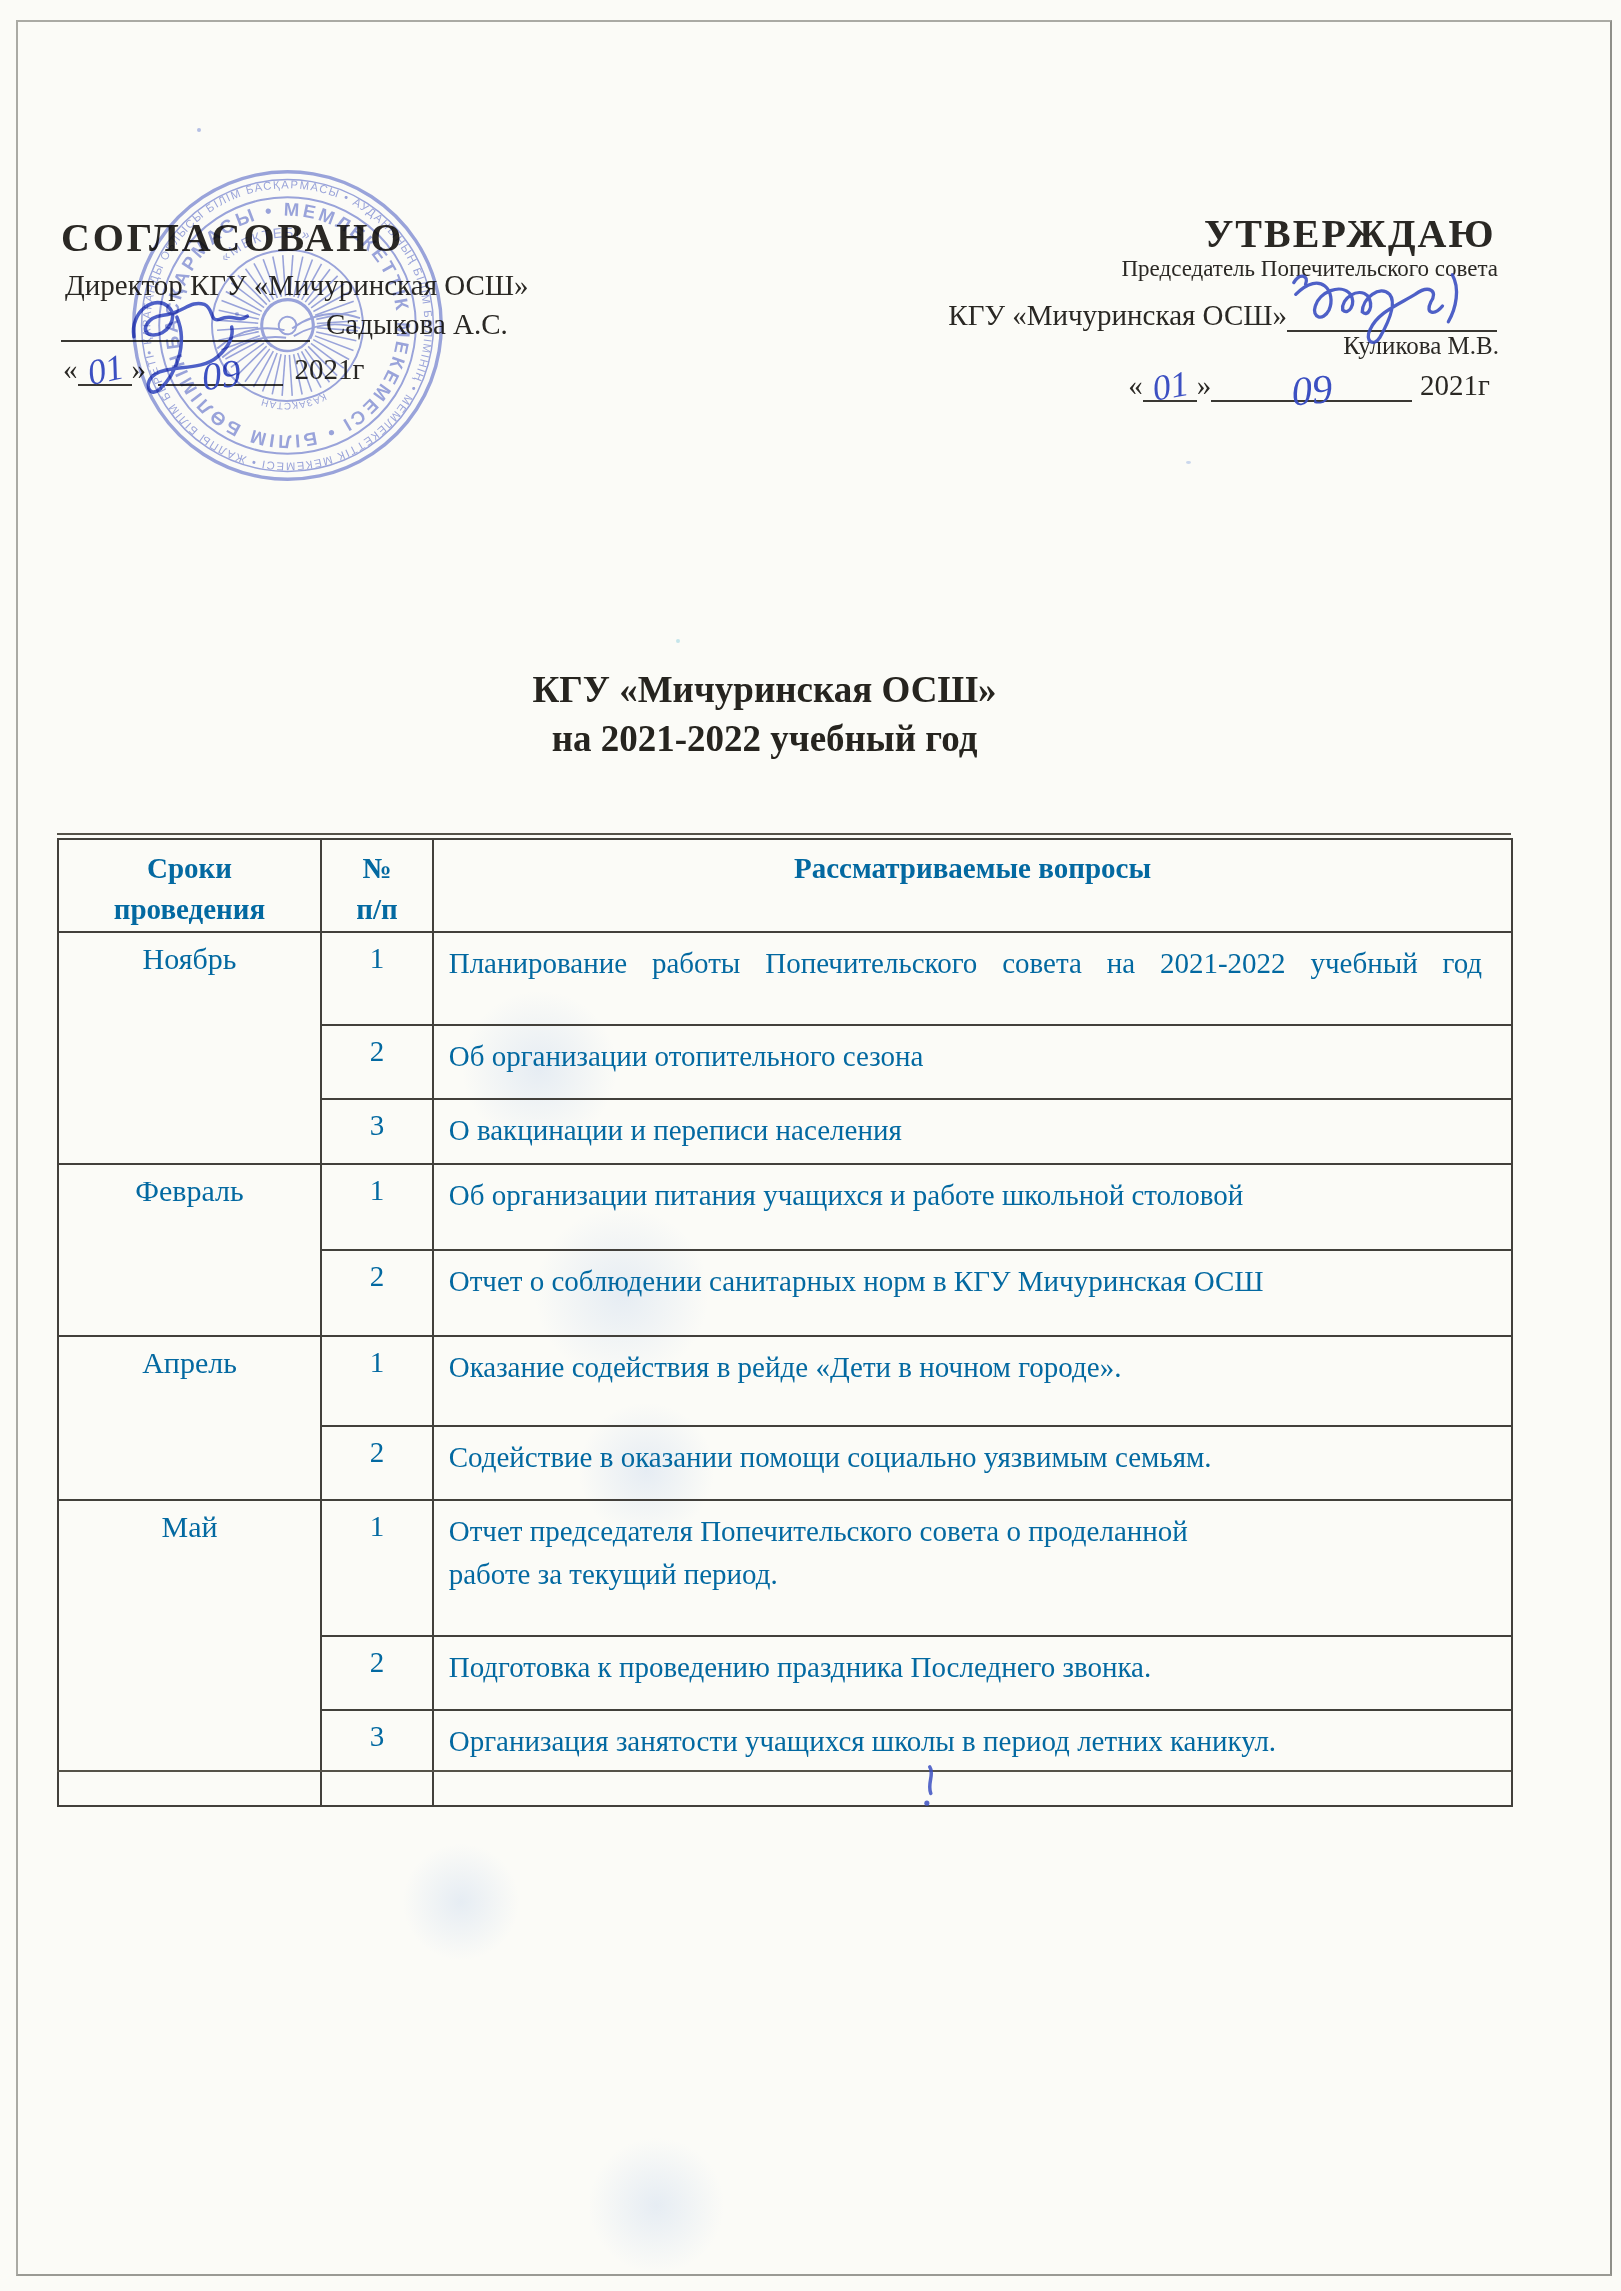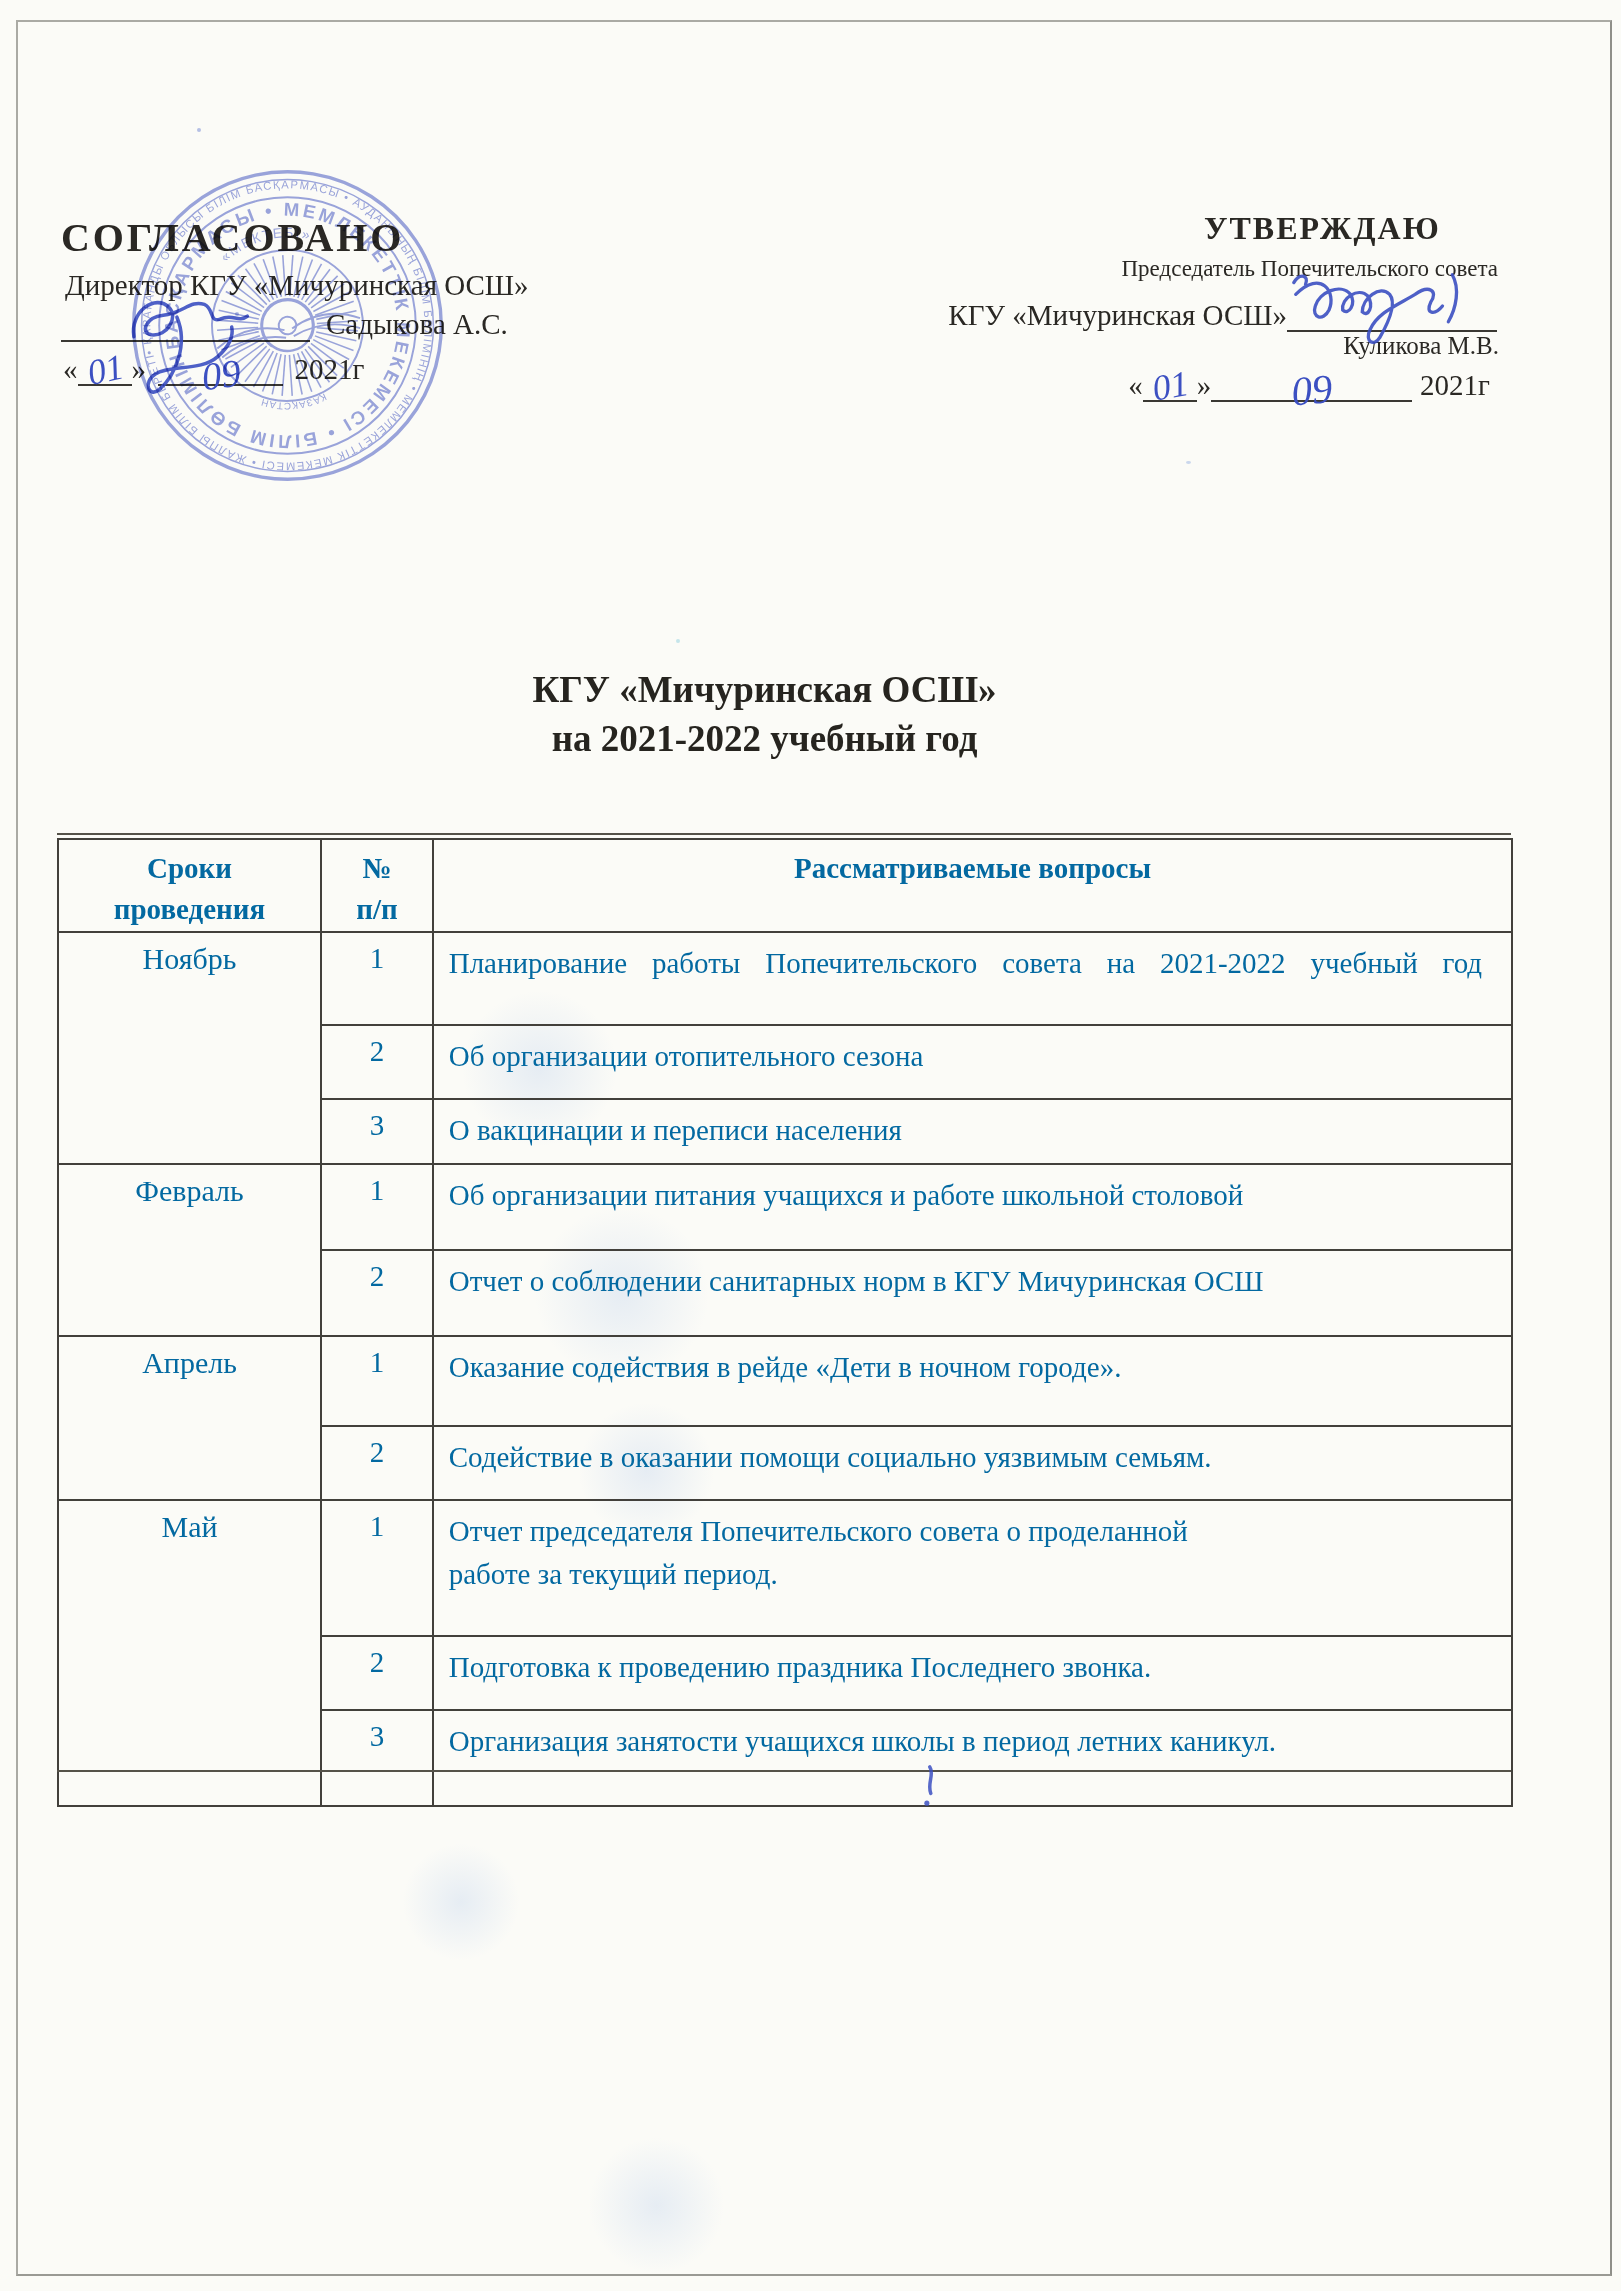--- a/index.html
+++ b/index.html
@@ -24,21 +24,21 @@
     background:radial-gradient(circle, rgba(145,178,228,0.20) 0%, rgba(145,178,228,0) 70%);}
   .speck{position:absolute;border-radius:50%;pointer-events:none;}
 
   
   .ap-heading-left{position:absolute;left:61px;top:214px;font-size:40px;font-weight:bold;letter-spacing:2.9px;}
   .ap-sub-left{position:absolute;left:65px;top:269px;font-size:29px;}
   .ap-name-left{position:absolute;left:326px;top:308px;font-size:29px;}
   .sig-line-left{position:absolute;left:61px;top:340px;width:249px;border-bottom:2px solid #3a3833;height:0;}
   .ap-date-left{position:absolute;left:63px;top:349px;font-size:29px;white-space:nowrap;}
 
-  .ap-heading-right{position:absolute;left:1204px;top:210px;font-size:32px;font-weight:bold;letter-spacing:2px;}
+  .ap-heading-right{position:absolute;left:1204px;top:210px;font-size:40px;font-weight:bold;letter-spacing:2px;}
   .ap-sub-right{position:absolute;right:123px;top:256px;font-size:23px;white-space:nowrap;}
   .ap-org-right{position:absolute;right:124px;top:295px;font-size:29px;white-space:nowrap;}
   .ap-name-right{position:absolute;right:122px;top:332px;font-size:25px;}
   .ap-date-right{position:absolute;right:131px;top:365px;font-size:29px;white-space:nowrap;}
 
   .blank{display:inline-block;border-bottom:2px solid #3a3833;text-align:center;height:35px;vertical-align:bottom;position:relative;}
   .hand{
     display:inline-block;font-style:italic;color:#3c50c2;
     font-family:"Liberation Serif",serif;line-height:1;
   }

